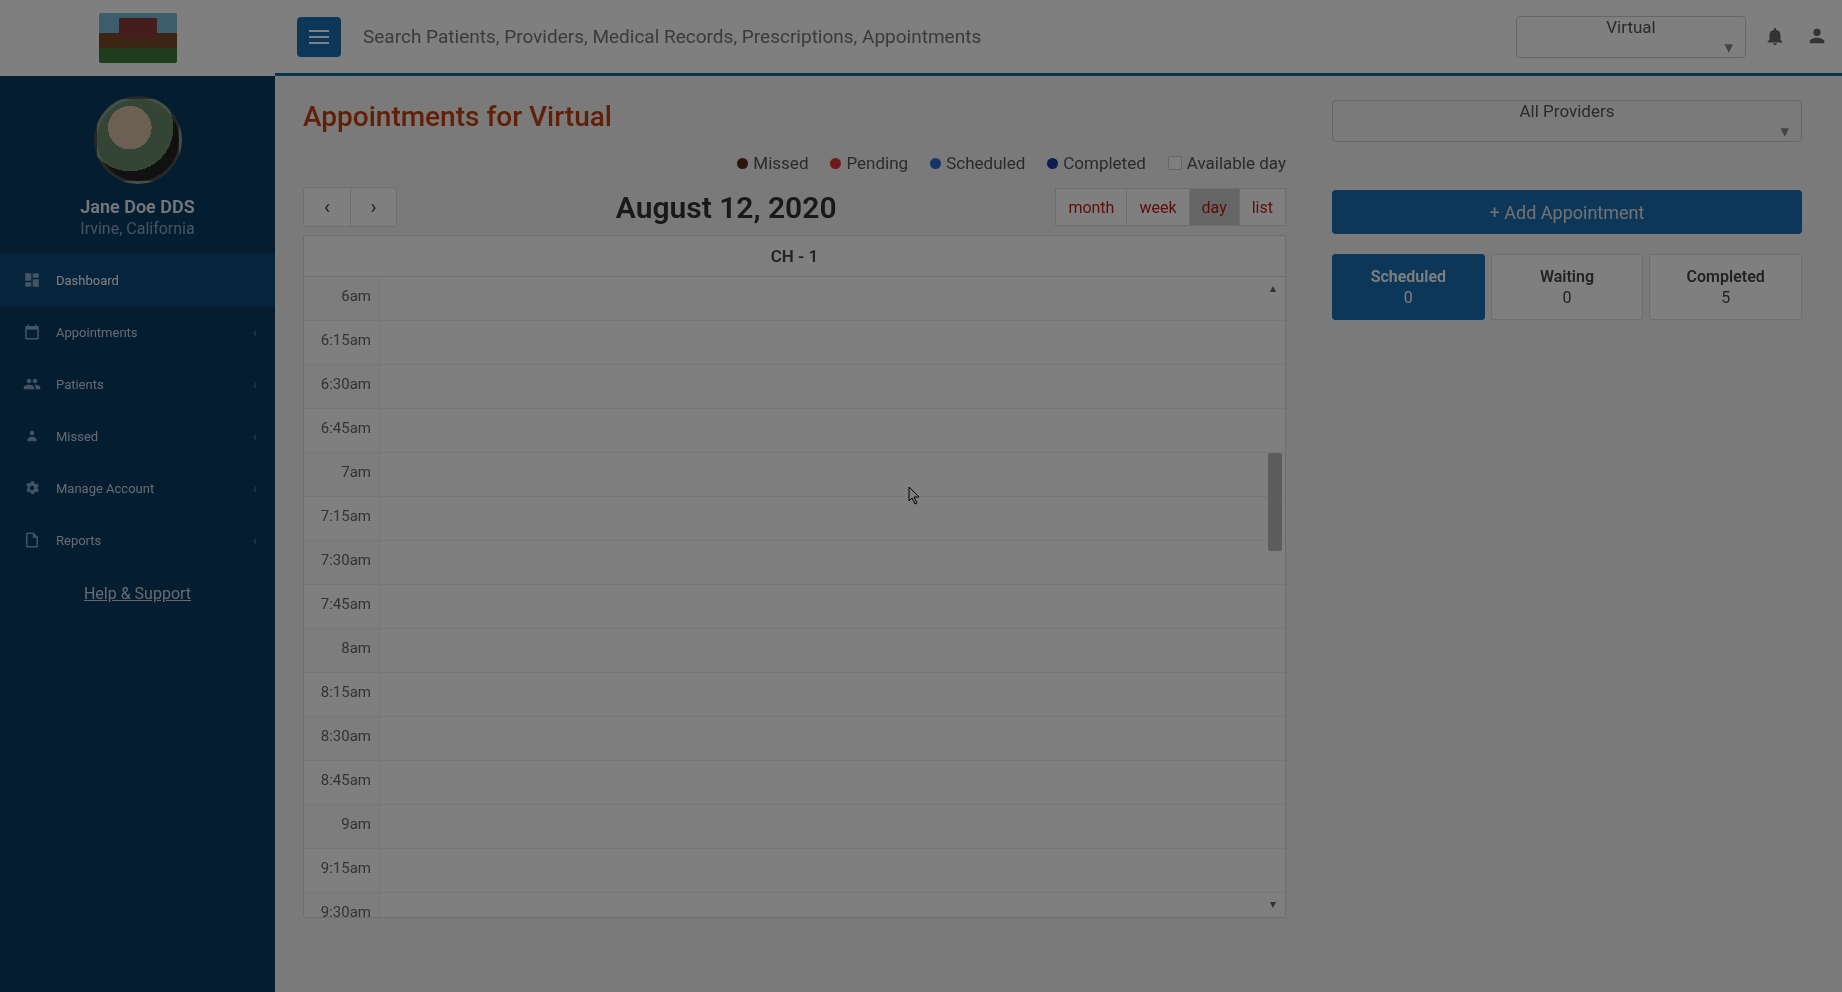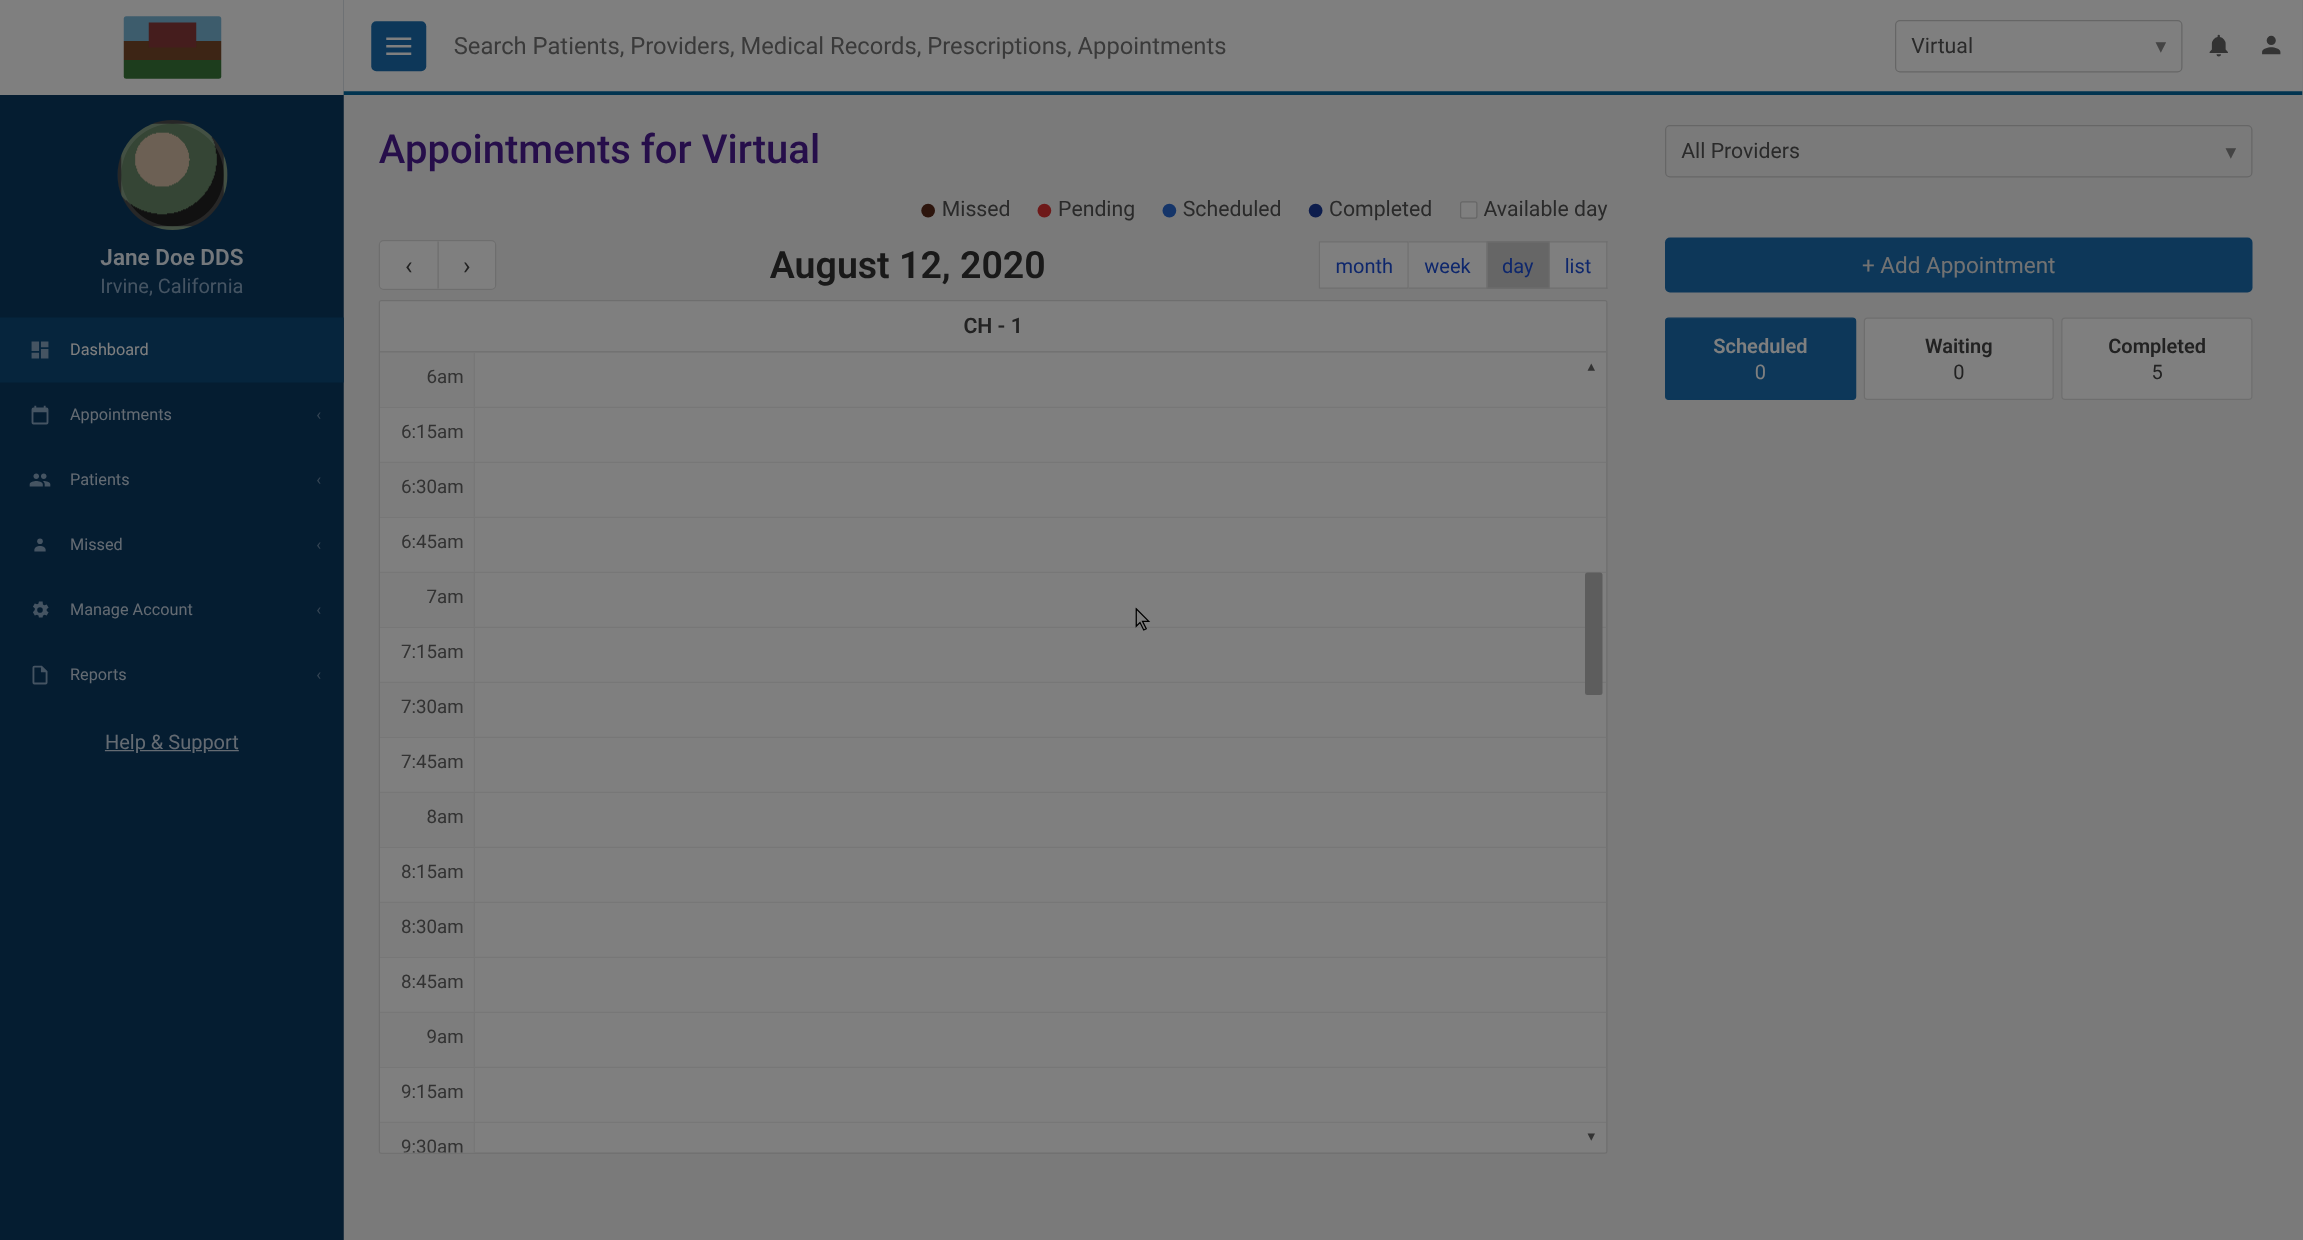--- a/index.html
+++ b/index.html
@@ -23,40 +23,40 @@
 .nav-icon { width: 20px; height: 20px; display: inline-flex; align-items: center; justify-content: center; color: #8aa8c5; }
 .help { text-align: center; padding: 18px; }
 .help a { color: #c8d6e5; text-decoration: underline; font-size: 16px; }
 
 
 .main { flex: 1; display: flex; flex-direction: column; }
 .topbar { height: 76px; background: #fff; display: flex; align-items: center; padding: 0 12px 0 22px; border-bottom: 3px solid #0369a1; gap: 18px; }
 .hamburger { width: 44px; height: 40px; background: #1a6fb3; border-radius: 4px; display: flex; align-items: center; justify-content: center; flex-direction: column; gap: 4px; cursor: pointer; }
 .hamburger span { width: 20px; height: 2px; background: #fff; }
 .search { flex: 1; font-size: 19px; color: #999; border: none; outline: none; padding: 8px 4px; }
-.select-box { min-width: 230px; height: 42px; border: 1px solid #ccc; border-radius: 4px; display: flex; align-items: center; padding: 0 12px; font-size: 17px; color: #555; position: relative; cursor: pointer; }
+.select-box { min-width: 230px; height: 42px; border: 1px solid #ccc; border-radius: 4px; display: flex; align-items: center; padding: 0 12px; font-size: 17px; color: #555; position: relative; cursor: pointer; flex-direction: column; }
 .select-box .caret { margin-left: auto; color: #888; }
 .topicon { width: 24px; height: 24px; color: #666; cursor: pointer; }
 
 
 .content { flex: 1; padding: 24px 40px 24px 28px; display: flex; gap: 46px; }
 .center { flex: 1; min-width: 0; }
-.page-title { font-size: 32px; font-weight: 500; color: #4c1d95; margin-bottom: 20px; }
+.page-title { font-size: 28px; font-weight: 500; color: #c2410c; margin-bottom: 20px; }
 .legend-row { display: flex; justify-content: flex-end; gap: 22px; font-size: 17px; color: #555; margin-bottom: 10px; align-items: center; }
 .legend-item { display: flex; align-items: center; gap: 5px; }
 .dot { width: 11px; height: 11px; border-radius: 50%; }
 .dot.square { border-radius: 2px; width: 14px; height: 14px; }
 
 .cal-head { display: flex; align-items: center; margin: 14px 0 8px; }
 .navbtns { display: flex; border: 1px solid #ddd; border-radius: 4px; overflow: hidden; }
 .navbtns button { width: 46px; height: 38px; background: #fff; border: none; cursor: pointer; font-size: 20px; color: #444; }
 .navbtns button + button { border-left: 1px solid #ddd; }
 .cal-title { flex: 1; text-align: center; font-size: 30px; font-weight: 600; color: #333; }
 .viewbtns { display: flex; gap: 0; }
-.viewbtns button { height: 38px; padding: 0 12px; background: #fff; border: 1px solid #ddd; cursor: pointer; font-size: 16px; color: #1d4ed8; }
+.viewbtns button { height: 38px; padding: 0 12px; background: #fff; border: 1px solid #ddd; cursor: pointer; font-size: 16px; color: #b91c1c; }
 .viewbtns button + button { border-left: none; }
 .viewbtns button.active { background: #ccc; }
 
 .cal-grid { border: 1px solid #ddd; background: #fff; border-radius: 2px; overflow: hidden; }
 .cal-col-head { border-bottom: 1px solid #ddd; padding: 10px; text-align: center; font-size: 17px; font-weight: 600; color: #444; }
 .cal-body { position: relative; }
 .cal-rows { height: 640px; overflow-y: auto; }
 .cal-row { display: flex; border-bottom: 1px solid #eee; }
 .cal-row:nth-child(odd) .time-cell { background: #fafafa; }
 .time-cell { width: 76px; text-align: right; padding: 10px 8px; font-size: 15px; color: #666; border-right: 1px solid #eee; }

